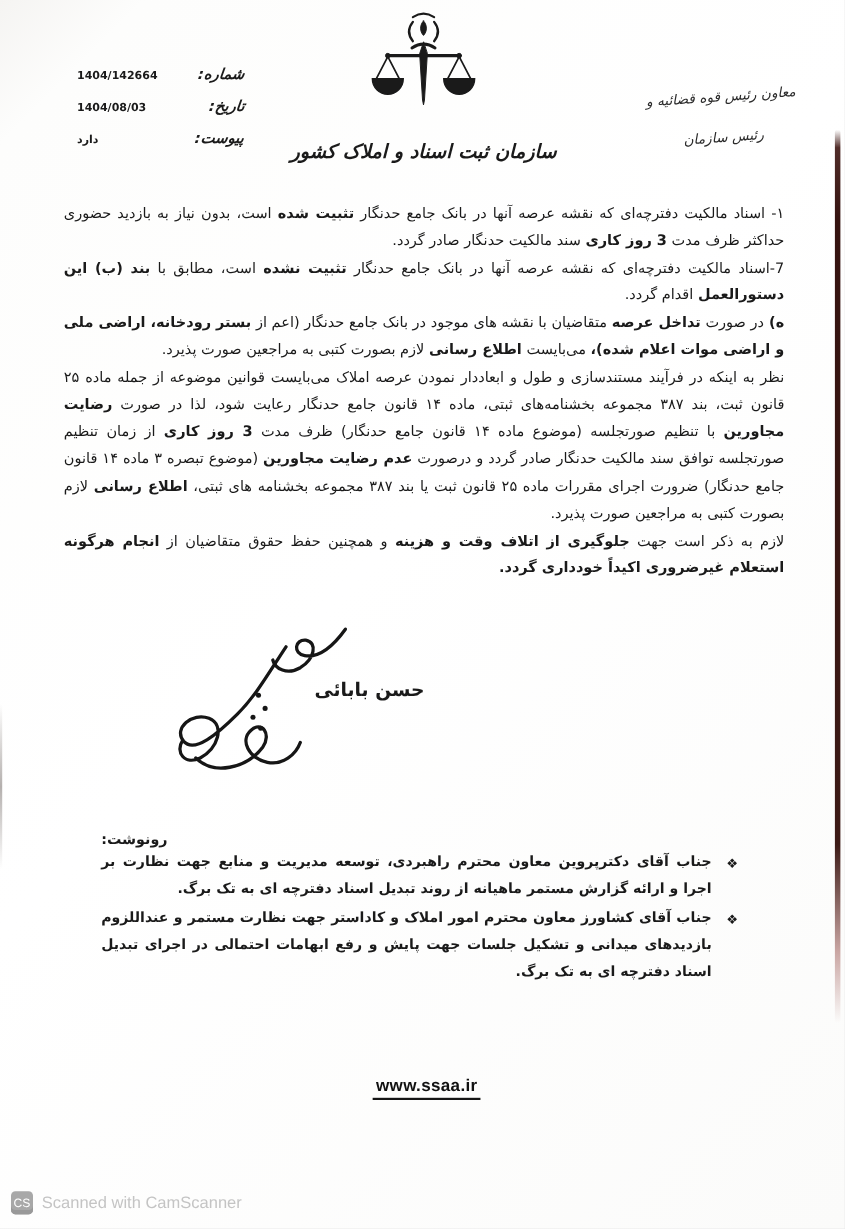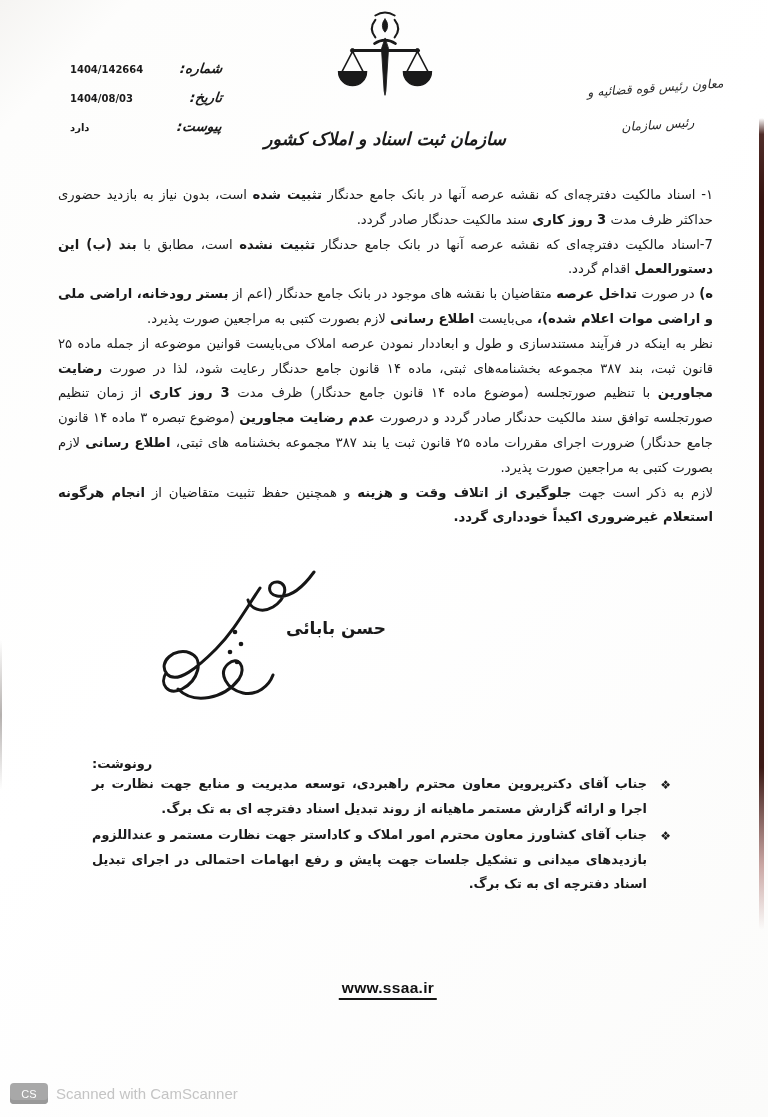--- a/index.html
+++ b/index.html
@@ -60,21 +60,21 @@
   .cc-bullet { position:absolute; right:1px; top:1px; font-size:12px; }
 
   
   .website {
     position:absolute; top:979px; left:50%; transform:translateX(-46%);
     font-family:"Liberation Sans", sans-serif; font-weight:bold; font-size:15.5px;
     border-bottom:2px solid #151515; padding:0 3px 1px 3px; letter-spacing:0.3px; color:#111;
   }
   .watermark { position:absolute; left:10px; top:1083px; display:flex; align-items:center; gap:8px; }
   .cs-badge {
-    width:38px; height:21px; background:#a8a8a8; color:#ffffff; border-radius:4px;
+    width:20px; height:21px; background:#a8a8a8; color:#ffffff; border-radius:4px;
     display:flex; align-items:center; justify-content:center;
     font-size:11px; font-weight:normal; font-family:"Liberation Sans", sans-serif;
     box-shadow:inset 0 -4px 0 #999999;
   }
   .wm-text { color:#c4c4c4; font-size:15px; font-family:"Liberation Sans", sans-serif; }
 </style>
 </head>
 <body>
 
 <div class="page">
@@ -126,21 +126,21 @@
   <div class="signer-block">
     <div>معاون رئیس قوه قضائیه و</div>
     <div class="signer-line2">رئیس سازمان</div>
   </div>
 
   <div class="body-text" id="body-text">
       <p><span class="seg">۱- اسناد مالکیت دفترچه‌ای که نقشه عرصه آنها در بانک جامع حدنگار </span><span class="seg b">تثبیت شده</span><span class="seg"> است، بدون نیاز به بازدید حضوری حداکثر ظرف مدت </span><span class="seg b">3 روز کاری</span><span class="seg"> سند مالکیت حدنگار صادر گردد.</span></p>
       <p><span class="seg">7-اسناد مالکیت دفترچه‌ای که نقشه عرصه آنها در بانک جامع حدنگار </span><span class="seg b">تثبیت نشده</span><span class="seg"> است، مطابق با </span><span class="seg b">بند (ب) این دستورالعمل</span><span class="seg"> اقدام گردد.</span></p>
       <p><span class="seg b">ه) </span><span class="seg">در صورت </span><span class="seg b">تداخل عرصه</span><span class="seg"> متقاضیان با نقشه های موجود در بانک جامع حدنگار (اعم از </span><span class="seg b">بستر رودخانه، اراضی ملی و اراضی موات اعلام شده)،</span><span class="seg"> می‌بایست </span><span class="seg b">اطلاع رسانی</span><span class="seg"> لازم بصورت کتبی به مراجعین صورت پذیرد.</span></p>
       <p><span class="seg">نظر به اینکه در فرآیند مستندسازی و طول و ابعاددار نمودن عرصه املاک می‌بایست قوانین موضوعه از جمله ماده ۲۵ قانون ثبت، بند ۳۸۷ مجموعه بخشنامه‌های ثبتی، ماده ۱۴ قانون جامع حدنگار رعایت شود، لذا در صورت </span><span class="seg b">رضایت مجاورین</span><span class="seg"> با تنظیم صورتجلسه (موضوع ماده ۱۴ قانون جامع حدنگار) ظرف مدت </span><span class="seg b">3 روز کاری</span><span class="seg"> از زمان تنظیم صورتجلسه توافق سند مالکیت حدنگار صادر گردد و درصورت </span><span class="seg b">عدم رضایت مجاورین</span><span class="seg"> (موضوع تبصره ۳ ماده ۱۴ قانون جامع حدنگار) ضرورت اجرای مقررات ماده ۲۵ قانون ثبت یا بند ۳۸۷ مجموعه بخشنامه های ثبتی، </span><span class="seg b">اطلاع رسانی</span><span class="seg"> لازم بصورت کتبی به مراجعین صورت پذیرد.</span></p>
-      <p><span class="seg">لازم به ذکر است جهت </span><span class="seg b">جلوگیری از اتلاف وقت و هزینه</span><span class="seg"> و همچنین حفظ تثبیت متقاضیان از </span><span class="seg b">انجام هرگونه استعلام غیرضروری اکیداً خودداری گردد.</span></p>
+      <p><span class="seg">لازم به ذکر است جهت </span><span class="seg b">جلوگیری از اتلاف وقت و هزینه</span><span class="seg"> و همچنین حفظ حقوق متقاضیان از </span><span class="seg b">انجام هرگونه استعلام غیرضروری اکیداً خودداری گردد.</span></p>
     </div>
 
   <svg class="signature-scribble" width="200" height="150" viewBox="0 0 200 150">
     <g stroke="#161616" stroke-width="3" fill="none" stroke-linecap="round" stroke-linejoin="round">
       <path d="M176 16 C163 34 151 42 139 40 C128 38 130 25 140 26 C151 28 148 43 135 51 C123 58 112 52 110 44"></path>
       <path d="M122 32 C106 56 95 76 78 93 C60 111 39 129 29 118 C19 106 37 91 52 97 C67 103 60 125 44 133 C30 140 21 128 28 117"></path>
       <path d="M40 133 C56 149 86 143 101 123 C109 111 100 99 90 108 C80 117 88 133 105 137 C119 140 131 130 135 119"></path>
     </g>
     <g fill="#161616">
       <circle cx="97" cy="76" r="2.3"></circle>

